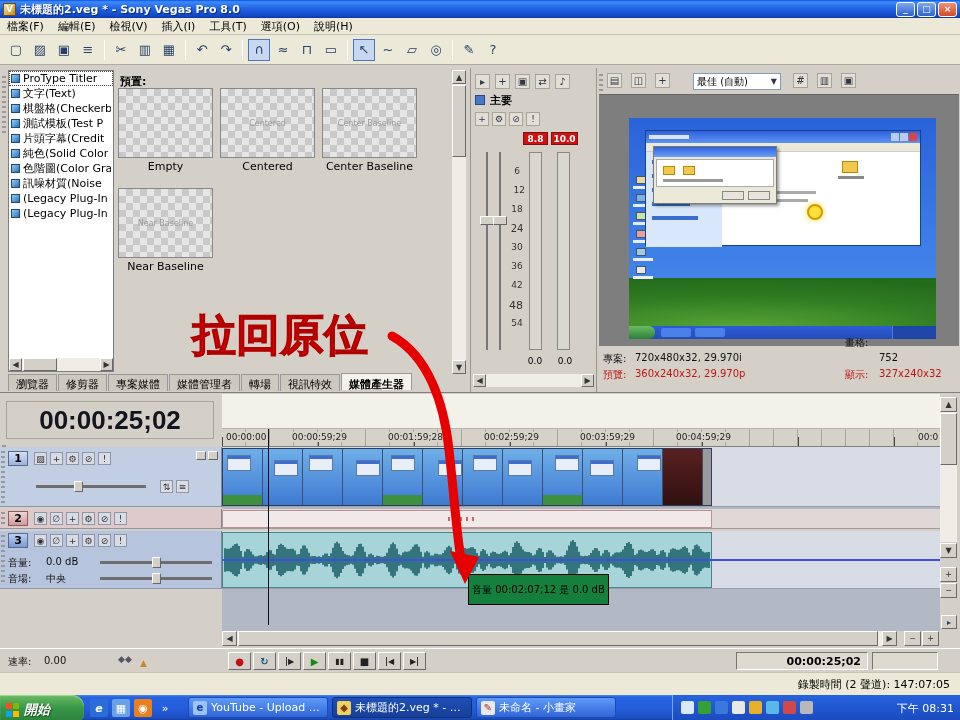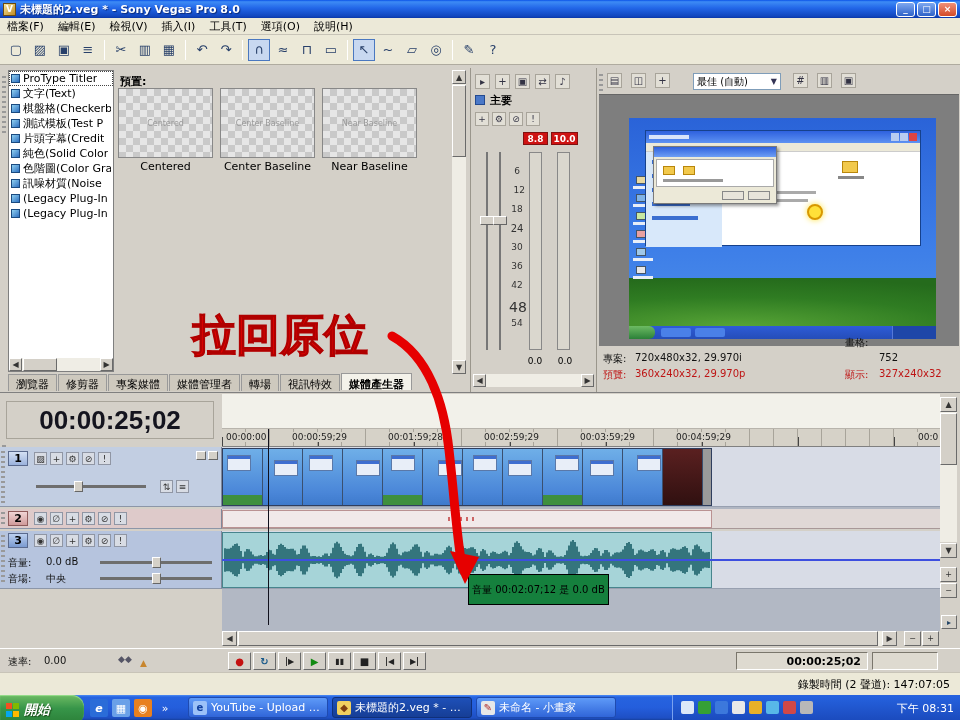--- a/index.html
+++ b/index.html
@@ -191,20 +191,26 @@
     <div class="sb-thumb" style="left:14px;bottom:0;width:34px;height:13px"></div>
     <div class="sb" style="right:0;bottom:0;width:13px;height:13px">▶</div>
   </div>
 
   <div class="abs" style="left:115px;top:70px;width:337px;height:304px;background:#D4D0C8">
     <div class="abs" style="left:5px;top:4px;font-weight:bold">預置:</div>
   </div>
   <div id="preset-grid" class="preset-grid">
       <div class="preset-cell">
         <div class="preset-thumb checker">
+          <div class="thumb-faint"></div>
+        </div>
+        <div class="preset-name">Empty</div>
+      </div>
+      <div class="preset-cell">
+        <div class="preset-thumb checker">
           <div class="thumb-faint">Centered</div>
         </div>
         <div class="preset-name">Centered</div>
       </div>
       <div class="preset-cell">
         <div class="preset-thumb checker">
           <div class="thumb-faint">Center Baseline</div>
         </div>
         <div class="preset-name">Center Baseline</div>
       </div>
@@ -243,21 +249,21 @@
     <div class="knob" style="left:9px;top:148px;width:14px;height:9px"></div>
     <div class="knob" style="left:22px;top:148px;width:14px;height:9px"></div>
     <div id="mx-scale" class="abs" style="left:38px;top:98px;width:16px;height:190px">
         <div style="position: absolute; left: 0px; top: 0px; width: 100%; text-align: center; font-size: 9px; color: rgb(51, 51, 51);">6</div>
         <div style="position: absolute; left: 0px; top: 19px; width: 100%; text-align: right; font-size: 9px; color: rgb(51, 51, 51);">12</div>
         <div style="position: absolute; left: 0px; top: 38px; width: 100%; text-align: center; font-size: 9px; color: rgb(51, 51, 51);">18</div>
         <div style="position: absolute; left: 0px; top: 57px; width: 100%; text-align: center; font-size: 10px; color: rgb(51, 51, 51);">24</div>
         <div style="position: absolute; left: 0px; top: 76px; width: 100%; text-align: center; font-size: 9px; color: rgb(51, 51, 51);">30</div>
         <div style="position: absolute; left: 0px; top: 95px; width: 100%; text-align: center; font-size: 9px; color: rgb(51, 51, 51);">36</div>
         <div style="position: absolute; left: 0px; top: 114px; width: 100%; text-align: center; font-size: 9px; color: rgb(51, 51, 51);">42</div>
-        <div style="position: absolute; left: 0px; top: 133px; width: 100%; text-align: left; font-size: 14px; color: rgb(51, 51, 51);">48</div>
+        <div style="position: absolute; left: 0px; top: 133px; width: 100%; text-align: left; font-size: 11px; color: rgb(51, 51, 51);">48</div>
         <div style="position: absolute; left: 0px; top: 152px; width: 100%; text-align: center; font-size: 9px; color: rgb(51, 51, 51);">54</div>
       </div>
     <div class="meter" style="left:58px;top:84px;width:13px;height:198px"></div>
     <div class="meter" style="left:86px;top:84px;width:13px;height:198px"></div>
     <div class="abs" style="left:52px;top:288px;width:24px;text-align:center;font-size:9px">0.0</div>
     <div class="abs" style="left:82px;top:288px;width:24px;text-align:center;font-size:9px">0.0</div>
     <div class="sb" style="left:2px;top:306px;width:13px;height:13px">◀</div>
     <div class="sb-track" style="left:15px;top:306px;width:95px;height:13px"></div>
     <div class="sb" style="left:110px;top:306px;width:13px;height:13px">▶</div>
   </div>

